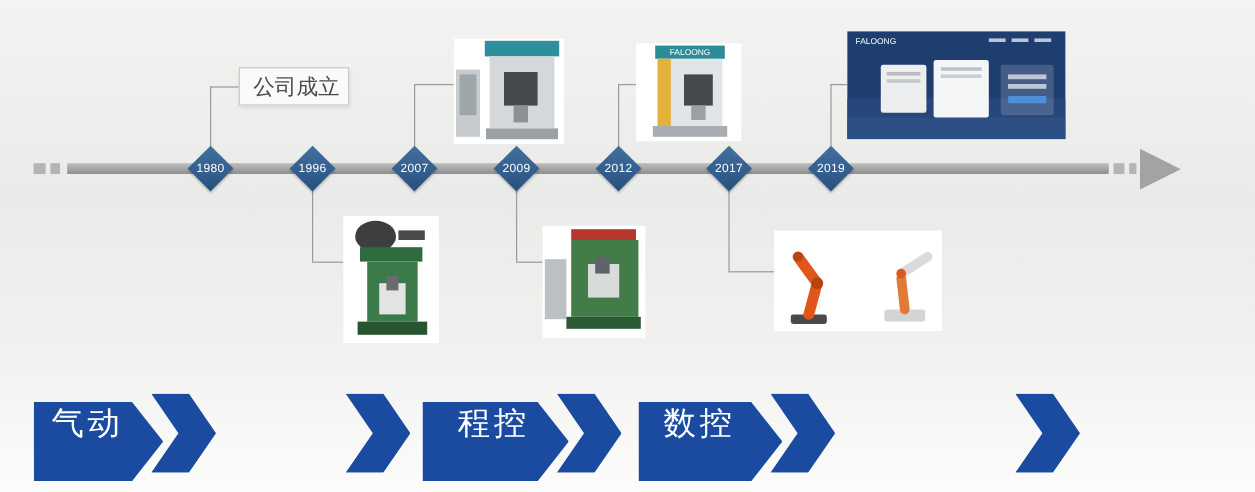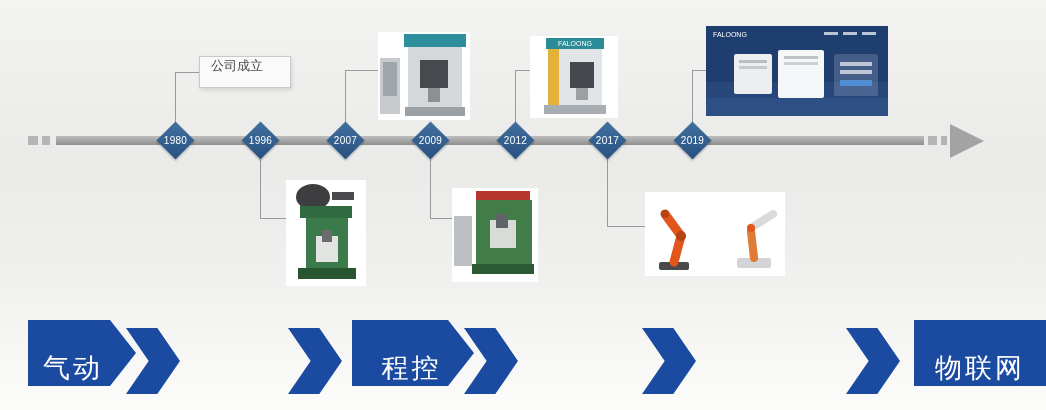--- a/index.html
+++ b/index.html
@@ -18,26 +18,26 @@
   .diamond{position:absolute;top:127px;width:27px;height:27px;
     background:linear-gradient(135deg,#41709f,#28507f);transform:rotate(45deg);
     box-shadow:1px 1px 2px rgba(0,0,0,.25);}
   .diamond .yr{position:absolute;inset:0;display:flex;align-items:center;justify-content:center;
     transform:rotate(-45deg);color:#fff;font-size:10px;letter-spacing:0.3px;}
   
   .conn{position:absolute;background:#9a9a9a;}
   
   .note{position:absolute;left:199px;top:56px;width:92px;height:32px;
     background:#fafafa;border:1px solid #c9c9c9;box-shadow:1px 2px 4px rgba(0,0,0,.12);
-    display:flex;align-items:flex-start;padding-left:11px;font-size:13px;color:#4a4a4a;box-sizing:border-box;}
+    display:flex;align-items:center;padding-left:11px;font-size:18px;color:#4a4a4a;box-sizing:border-box;}
   
   .img{position:absolute;line-height:0;}
   
-  .stage{position:absolute;top:320px;height:66px;background:linear-gradient(180deg,#1f54ab,#16ale;);
-    background:#1b4ba0;color:#fff;display:flex;align-items:flex-end;justify-content:center;
+  .stage{position:absolute;top:335px;height:66px;background:linear-gradient(180deg,#1f54ab,#16ale;);
+    background:#1b4ba0;color:#fff;display:flex;align-items:flex-start;justify-content:center;
     font-size:27px;font-weight:500;letter-spacing:3px;
     clip-path:polygon(0 0,calc(100% - 26px) 0,100% 50%,calc(100% - 26px) 100%,0 100%);
     padding-right:18px;box-sizing:border-box;}
   .stage.flat{clip-path:none;padding-right:0;}
   .chev{position:absolute;top:328px;height:66px;background:#1b4ba0;
     clip-path:polygon(0 0,58% 0,100% 50%,58% 100%,0 100%,42% 50%);}
 </style>
 </head>
 <body>
 
@@ -180,19 +180,19 @@
 
   <div class="stage" style="left:28px;width:108px;">
       <span>气动</span>
     </div>
   <div class="chev" style="left:126px;width:54px;"></div>
   <div class="chev" style="left:288px;width:54px;"></div>
   <div class="stage" style="left:352px;width:122px;padding-left:15px;">
       <span>程控</span>
     </div>
   <div class="chev" style="left:464px;width:54px;"></div>
+  <div class="stage" style="left:532px;width:120px;">
+      <span>数控</span>
+    </div>
   <div class="chev" style="left:642px;width:54px;"></div>
   <div class="chev" style="left:846px;width:54px;"></div>
-  <div class="stage flat" style="left:914px;width:132px;">
-      <span>物联网</span>
-    </div>
 
 </div>
 
 </body></html>

